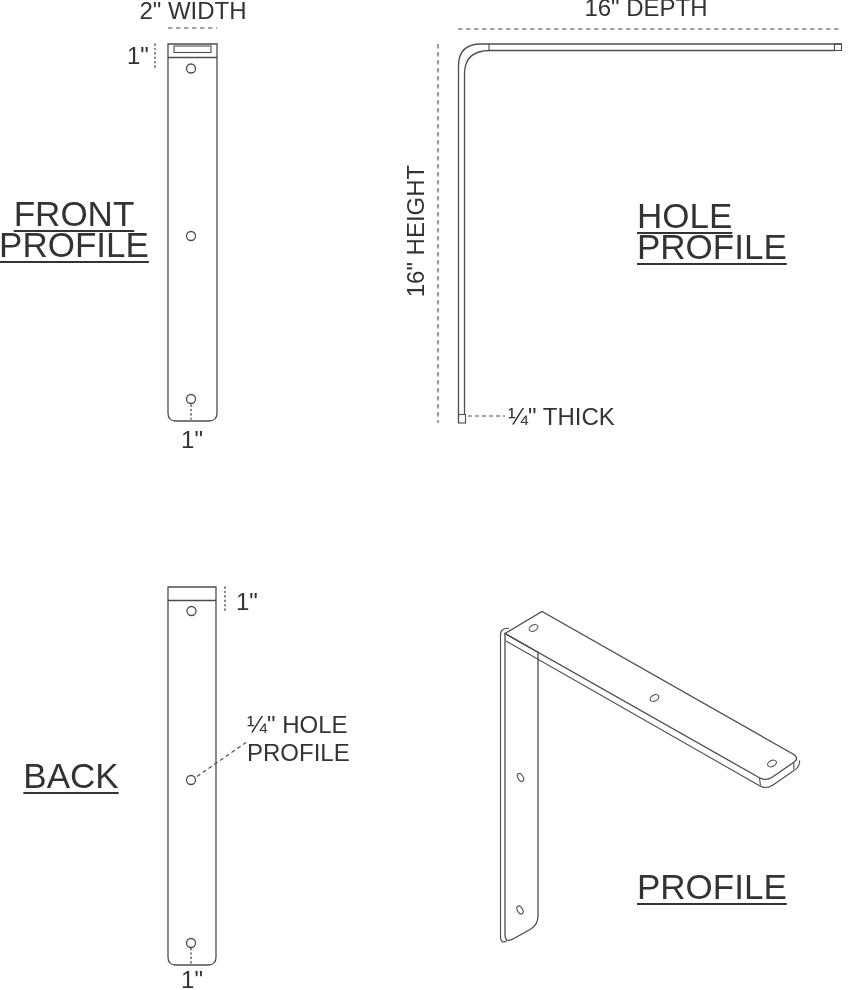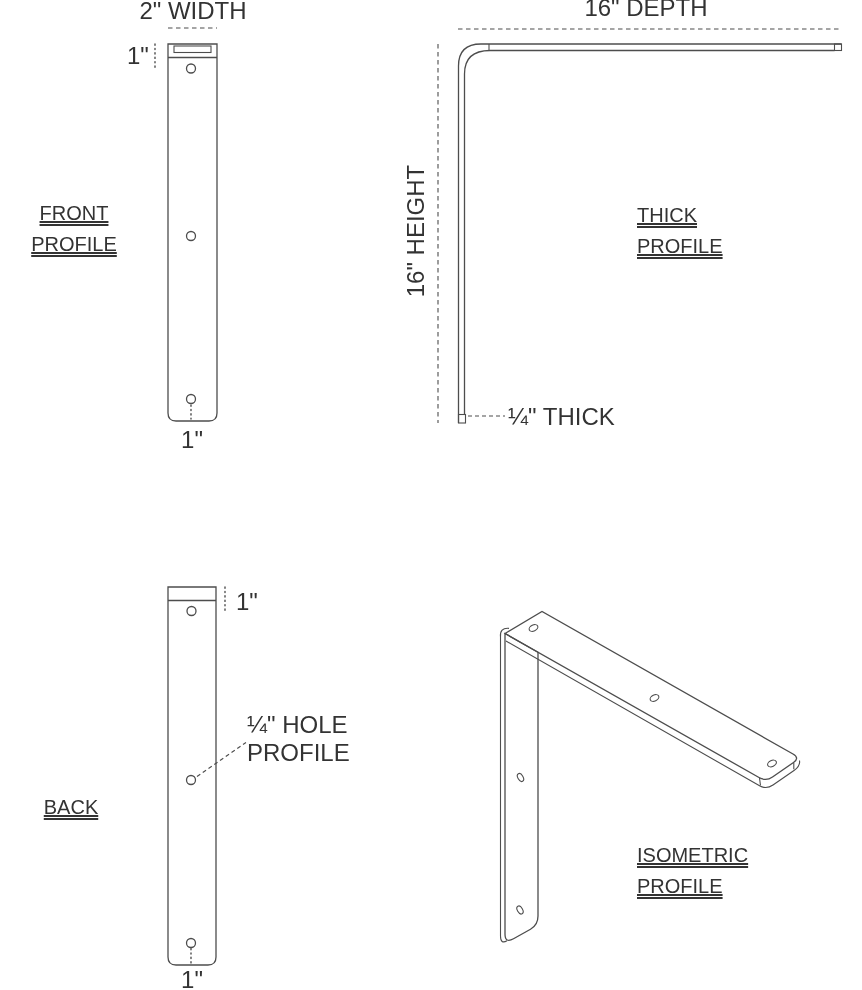--- a/index.html
+++ b/index.html
@@ -19,21 +19,21 @@
   .dash2  { stroke-dasharray:4 3; stroke-width:1.1; }
   .dot    { stroke-dasharray:1.2 3.2; stroke-linecap:round; stroke-width:1.4; }
 
   .lbl {
     position:absolute;
     color:#333333;
     white-space:nowrap;
     user-select:none;
   }
   .dim   { font-size:24px; line-height:28px; }
-  .title { font-size:20px; line-height:31px;text-decoration:underline; }
+  .title { font-size:35px; line-height:31px; }
   .title .u, .u {
     text-decoration:underline;
     text-decoration-thickness:2px;
     text-underline-offset:4px;
   }
   .cx   { transform:translateX(-50%); }
   .rot  { transform:translate(-50%,-50%) rotate(-90deg); }
 </style>
 </head>
 <body>
@@ -99,23 +99,23 @@
     </g>
   </svg>
 
   <div class="lbl dim cx" style="left:193px; top:-3px;">2" WIDTH</div>
   <div class="lbl dim" style="left:127px; top:42px;">1"</div>
   <div class="lbl title cx" style="left:74px; top:198px; text-align:center;"><span class="u">FRONT</span><br><span class="u">PROFILE</span></div>
   <div class="lbl dim cx" style="left:192px; top:426px;">1"</div>
 
   <div class="lbl dim cx" style="left:646px; top:-6px;">16" DEPTH</div>
   <div class="lbl dim rot" style="left:416px; top:231px;">16" HEIGHT</div>
-  <div class="lbl title" style="left:637px; top:200px;"><span class="u">THICK</span><br><span class="u">PROFILE</span></div>
+  <div class="lbl title" style="left:637px; top:200px;"><span class="u">HOLE</span><br><span class="u">PROFILE</span></div>
   <div class="lbl dim" style="left:508px; top:403px;">¼" THICK</div>
 
   <div class="lbl dim" style="left:236px; top:588px;">1"</div>
-  <div class="lbl title cx" style="left:71px; top:792px;"><span class="u">BACK</span></div>
+  <div class="lbl title cx" style="left:71px; top:760px;"><span class="u">BACK</span></div>
   <div class="lbl dim" style="left:247px; top:711px;"><span>¼" HOLE</span><br><span>PROFILE</span></div>
   <div class="lbl dim cx" style="left:192px; top:966px;">1"</div>
 
-  <div class="lbl title" style="left:637px; top:840px;"><span class="u">ISOMETRIC</span><br><span class="u">PROFILE</span></div>
+  <div class="lbl title" style="left:637px; top:840px;"><br><span class="u">PROFILE</span></div>
 
 </div>
 
 </body></html>

